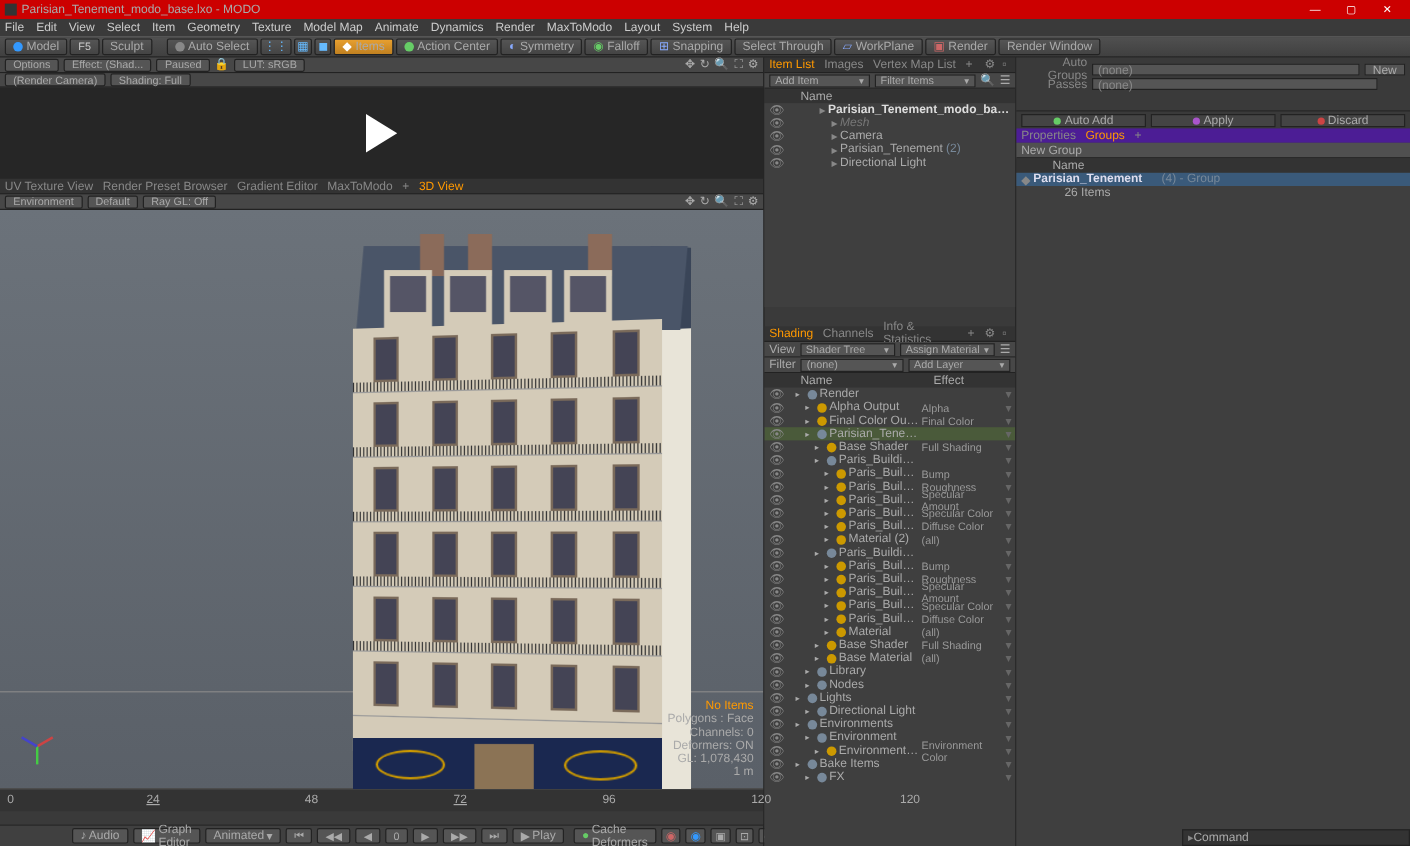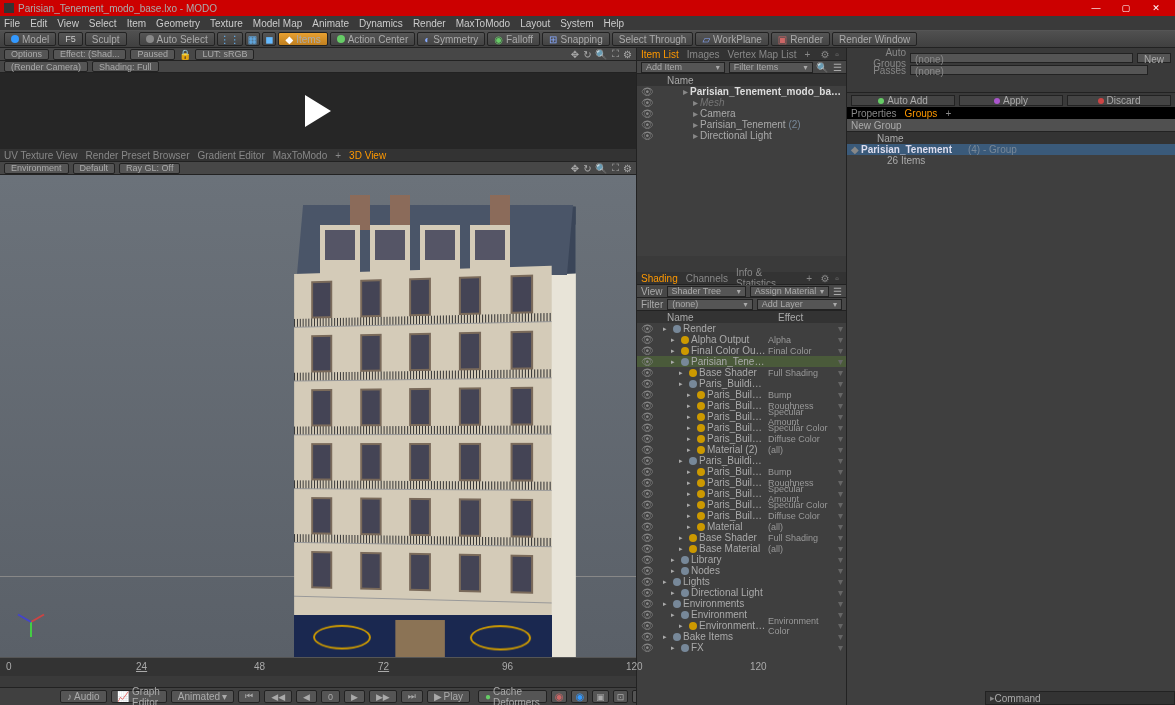--- a/index.html
+++ b/index.html
@@ -70,21 +70,21 @@
 .dd{flex:1;height:11px;background:#555;border:1px solid #222;display:flex;align-items:center;padding:0 4px;font-size:9px;cursor:pointer;justify-content:space-between}
 .dd::after{content:'▾';font-size:8px}
 .right-top{height:45px;background:#3a3a3a;border-bottom:1px solid #222;padding:4px;font-size:9px}
 .right-top .row{display:flex;align-items:center;gap:4px;height:12px}
 .right-top .lbl{width:55px;text-align:right;color:#888}
 .right-top .fld{flex:1;height:10px;background:#555;border:1px solid #222}
 .right-top .btn{padding:0 6px;height:10px;background:#555;border:1px solid #222;cursor:pointer}
 .actions{height:14px;display:flex;gap:4px;padding:2px 4px;background:#3a3a3a}
 .actbtn{flex:1;height:11px;background:#444;border:1px solid #222;display:flex;align-items:center;justify-content:center;gap:3px;font-size:9px;cursor:pointer}
 .actbtn .d{width:6px;height:6px;border-radius:50%}
-.proptabs{height:12px;background:#000000;display:flex;align-items:center;padding:0 4px;gap:8px;font-size:9px}
+.proptabs{height:12px;background:#4c1d95;display:flex;align-items:center;padding:0 4px;gap:8px;font-size:9px}
 .proptabs .t{color:#888;cursor:pointer}
 .proptabs .t.active{color:#f90}
 .cmd{position:absolute;bottom:0;right:0;width:190px;height:14px;background:#333;border:1px solid #222;display:flex;align-items:center;padding:0 4px;font-size:9px;color:#888}
 .groups-panel{flex:1;background:#3f3f3f}
 </style>
 </head>
 <body>
 
 <div class="titlebar">
   <span class="icon"></span>
@@ -274,30 +274,38 @@
               <div class="window"></div>
               <div class="window"></div>
             </div>
         </div>
         <div class="shopfront">
             <div class="sign s1"></div>
             <div class="door"></div>
             <div class="sign s2"></div>
           </div>
       </div>
+      <div class="vp-info">
+        <div class="orange">No Items</div>
+        <div class="gray">Polygons : Face</div>
+        <div class="gray">Channels: 0</div>
+        <div class="gray">Deformers: ON</div>
+        <div class="gray">GL: 1,078,430</div>
+        <div class="gray">1 m</div>
+      </div>
       <div class="axis">
         <div class="ax x"></div>
           <div class="ax y"></div>
           <div class="ax z"></div>
       </div>
     </div>
     <div class="timeline">
       <div class="tl-ruler" id="tlruler">
           <span style="left: 6px;">0</span>
-          <span style="left: 136px; text-decoration: underline;">24</span>
+          <span style="left: 122px; text-decoration: underline;">24</span>
           <span style="left: 254px;">48</span>
           <span style="left: 378px; text-decoration: underline;">72</span>
           <span style="left: 502px;">96</span>
           <span style="left: 626px;">120</span>
           <span style="left: 750px;">120</span>
         </div>
     </div>
     <div class="bottombar">
       <div class="bbtn">
           <span>♪</span>

